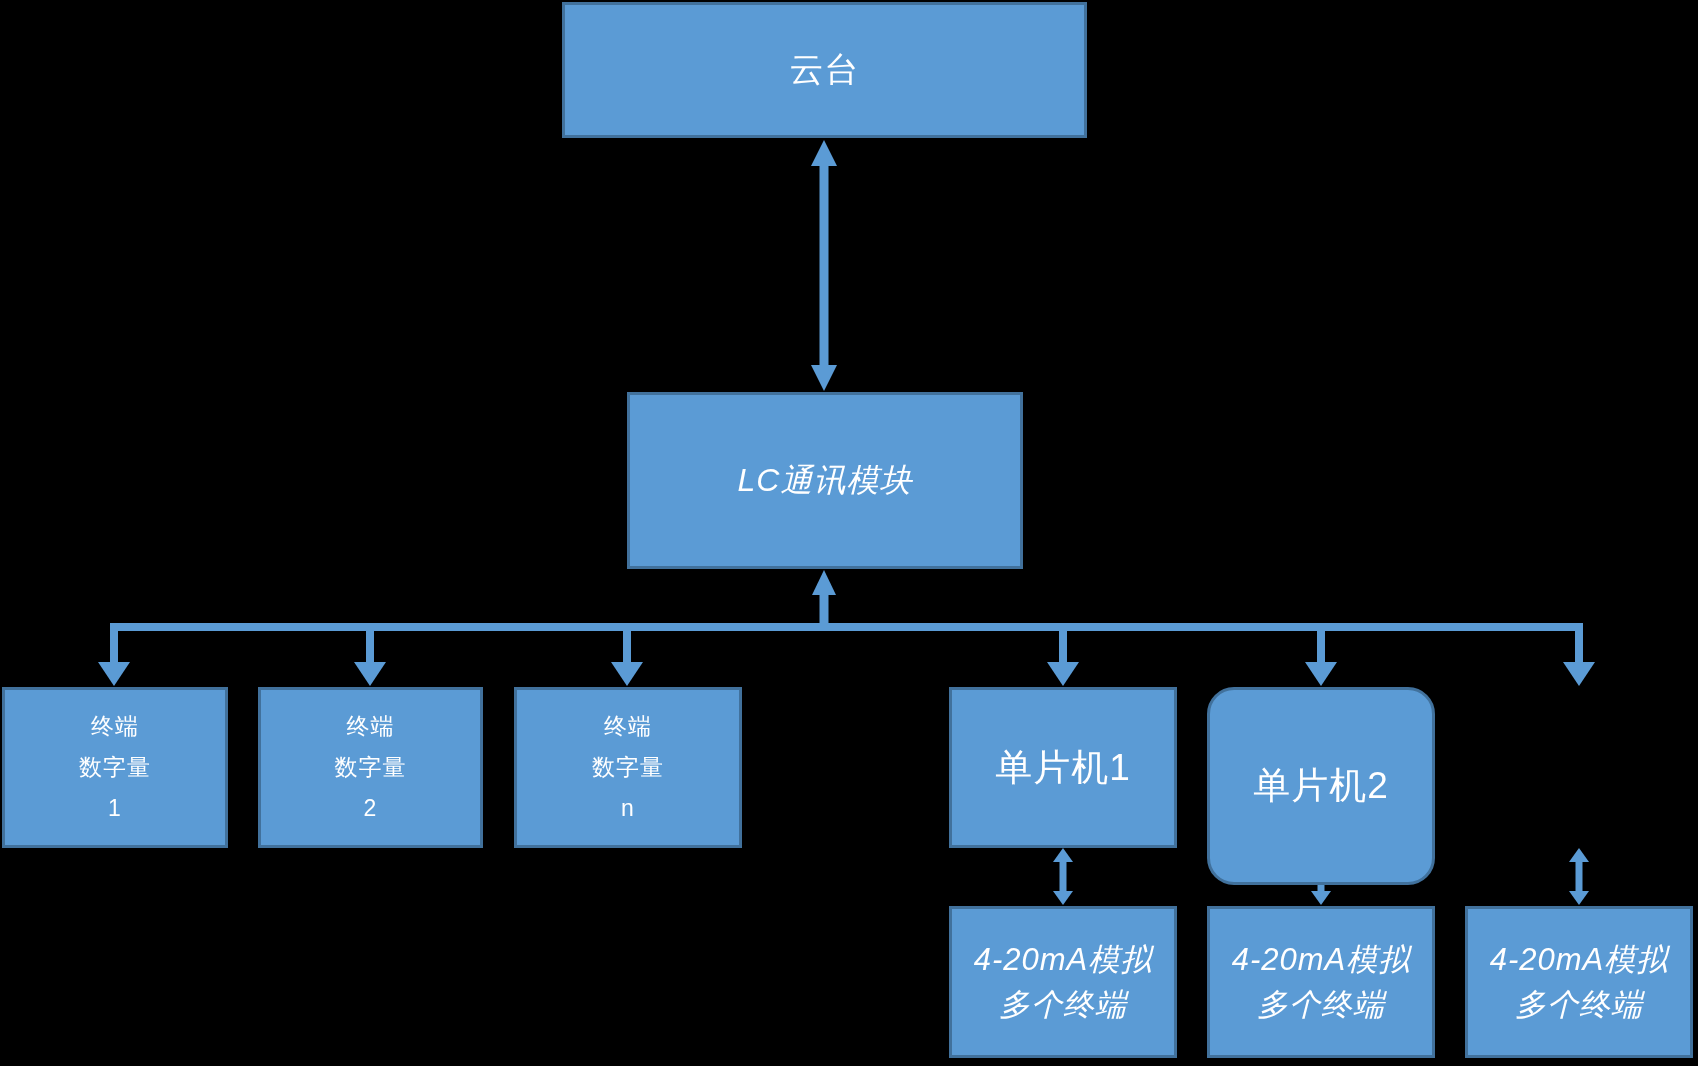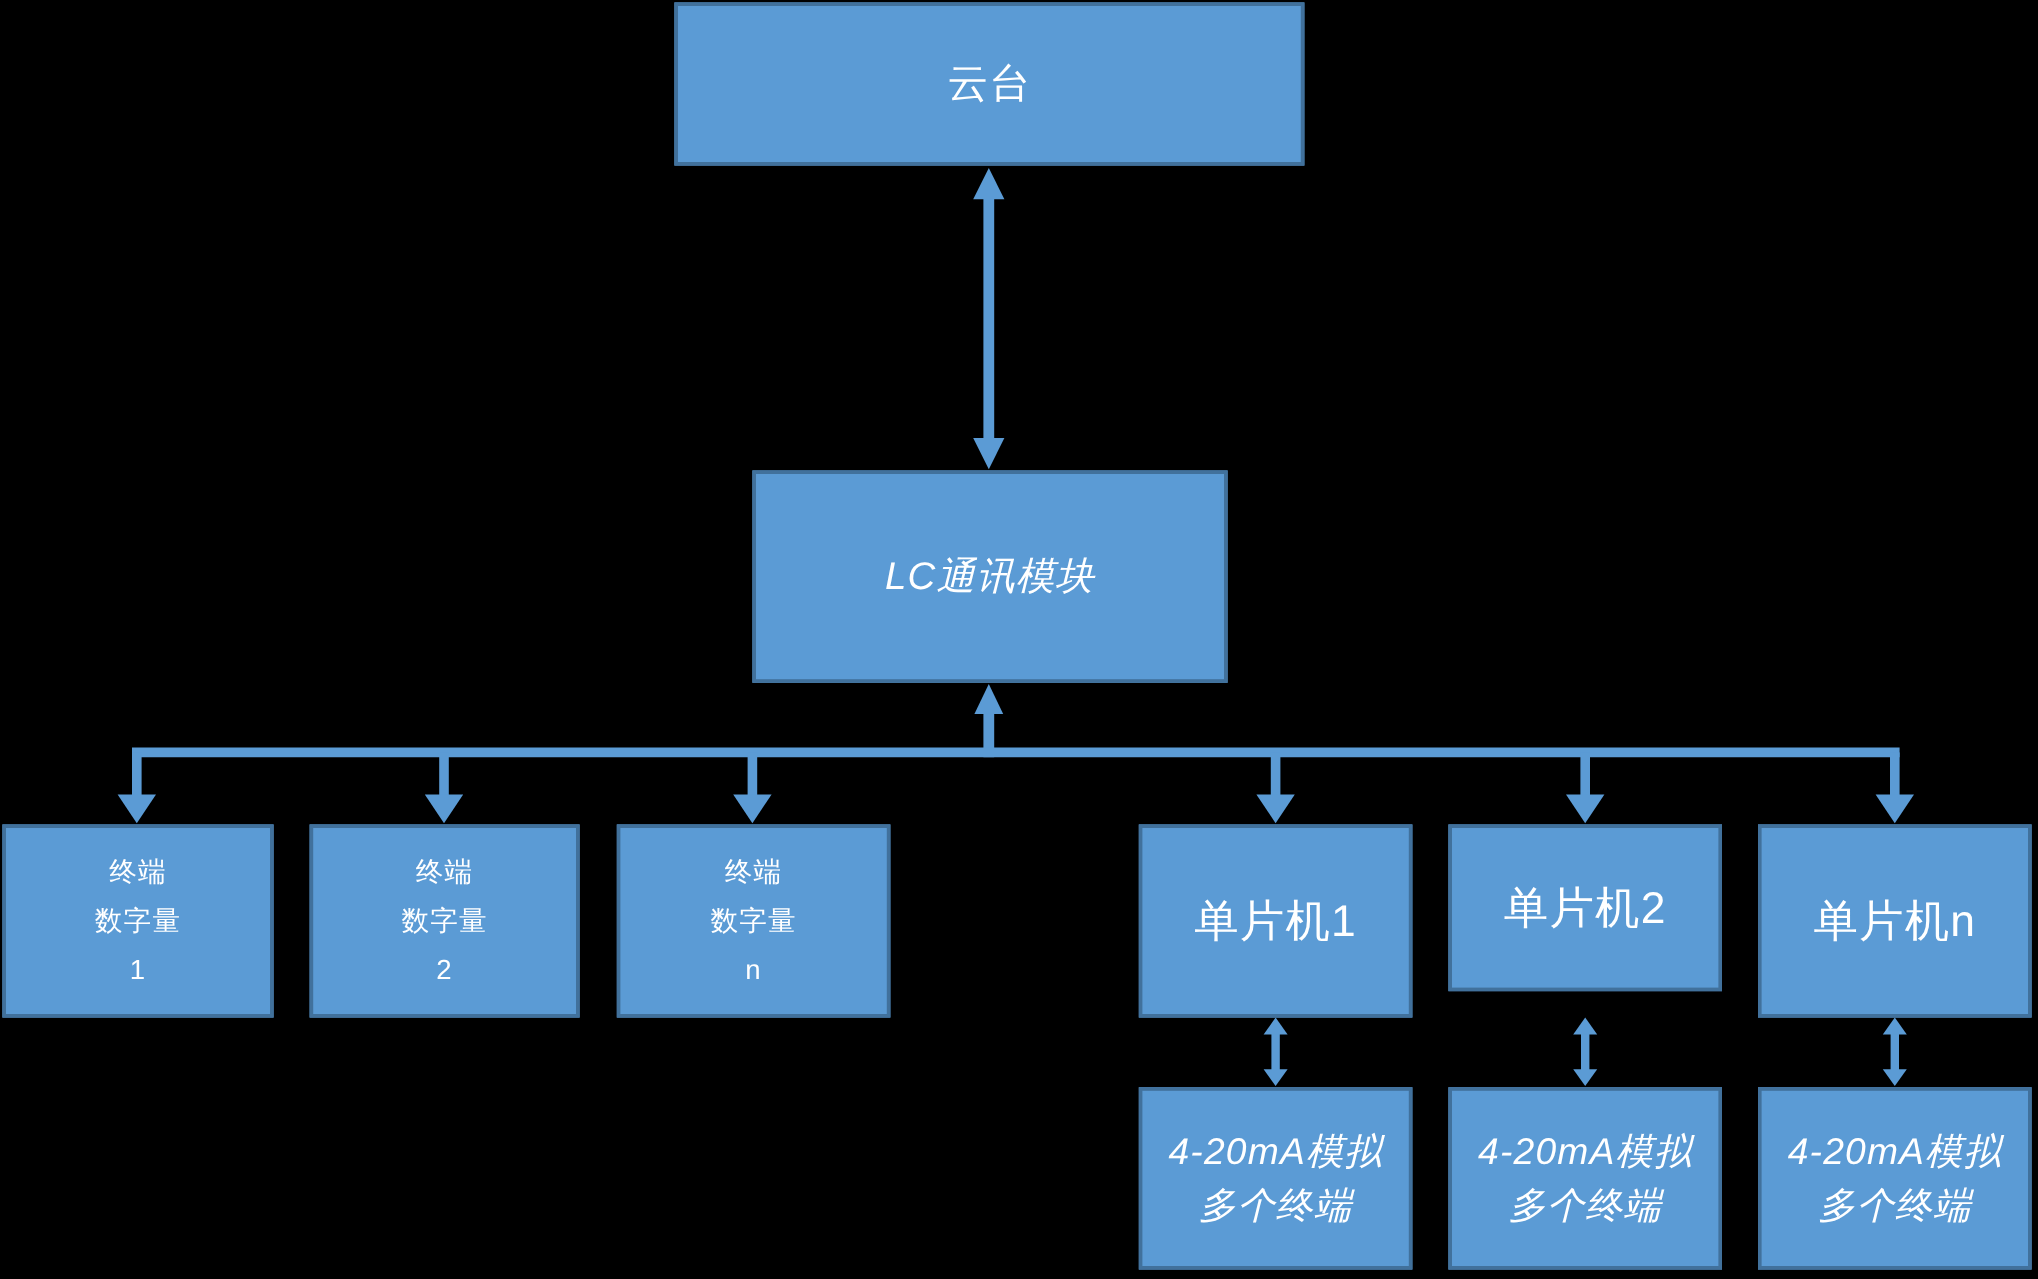--- a/index.html
+++ b/index.html
@@ -100,27 +100,24 @@
   <div class="node terminal" style="left:514px;top:687px;width:228px;height:161px;">
     <span class="ln">终端</span>
     <span class="ln">数字量</span>
     <span class="ln">n</span>
   </div>
 
   <div class="node mcu" style="left:949px;top:687px;width:228px;height:161px;">
     <span class="ln">单片机1</span>
   </div>
 
-  <div class="node mcu" style="left:1207px;top:687px;width:228px;height:139px;">
+  <div class="node mcu" style="left:1207px;top:687px;width:228px;height:198px;border-radius:27px;">
     <span class="ln">单片机2</span>
   </div>
 
-  <div class="node mcu" style="left:1465px;top:687px;width:228px;height:161px;">
-    <span class="ln">单片机n</span>
-  </div>
 
   <div class="node analog" style="left:949px;top:906px;width:228px;height:152px;">
     <span class="ln">4-20mA模拟</span>
     <span class="ln">多个终端</span>
   </div>
 
   <div class="node analog" style="left:1207px;top:906px;width:228px;height:152px;">
     <span class="ln">4-20mA模拟</span>
     <span class="ln">多个终端</span>
   </div>

